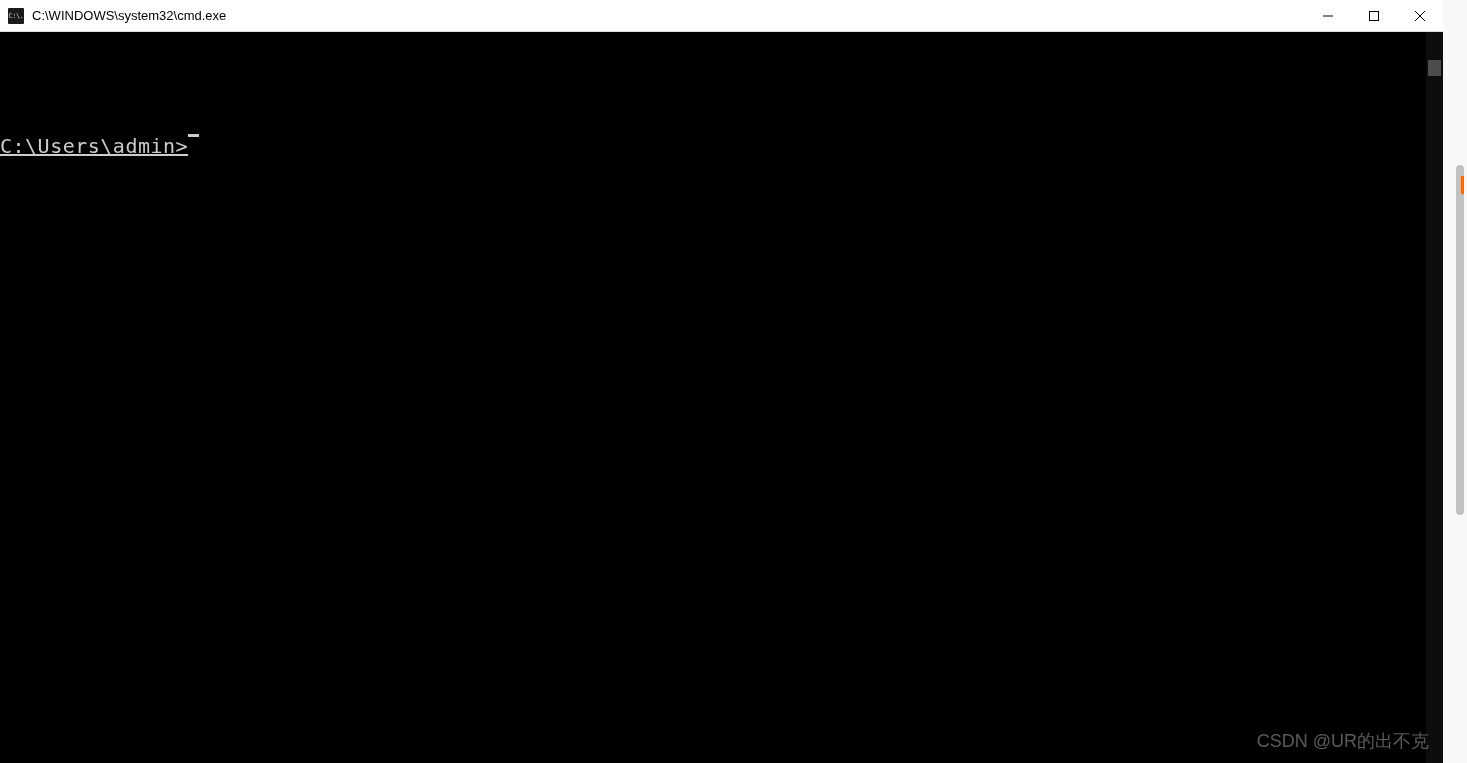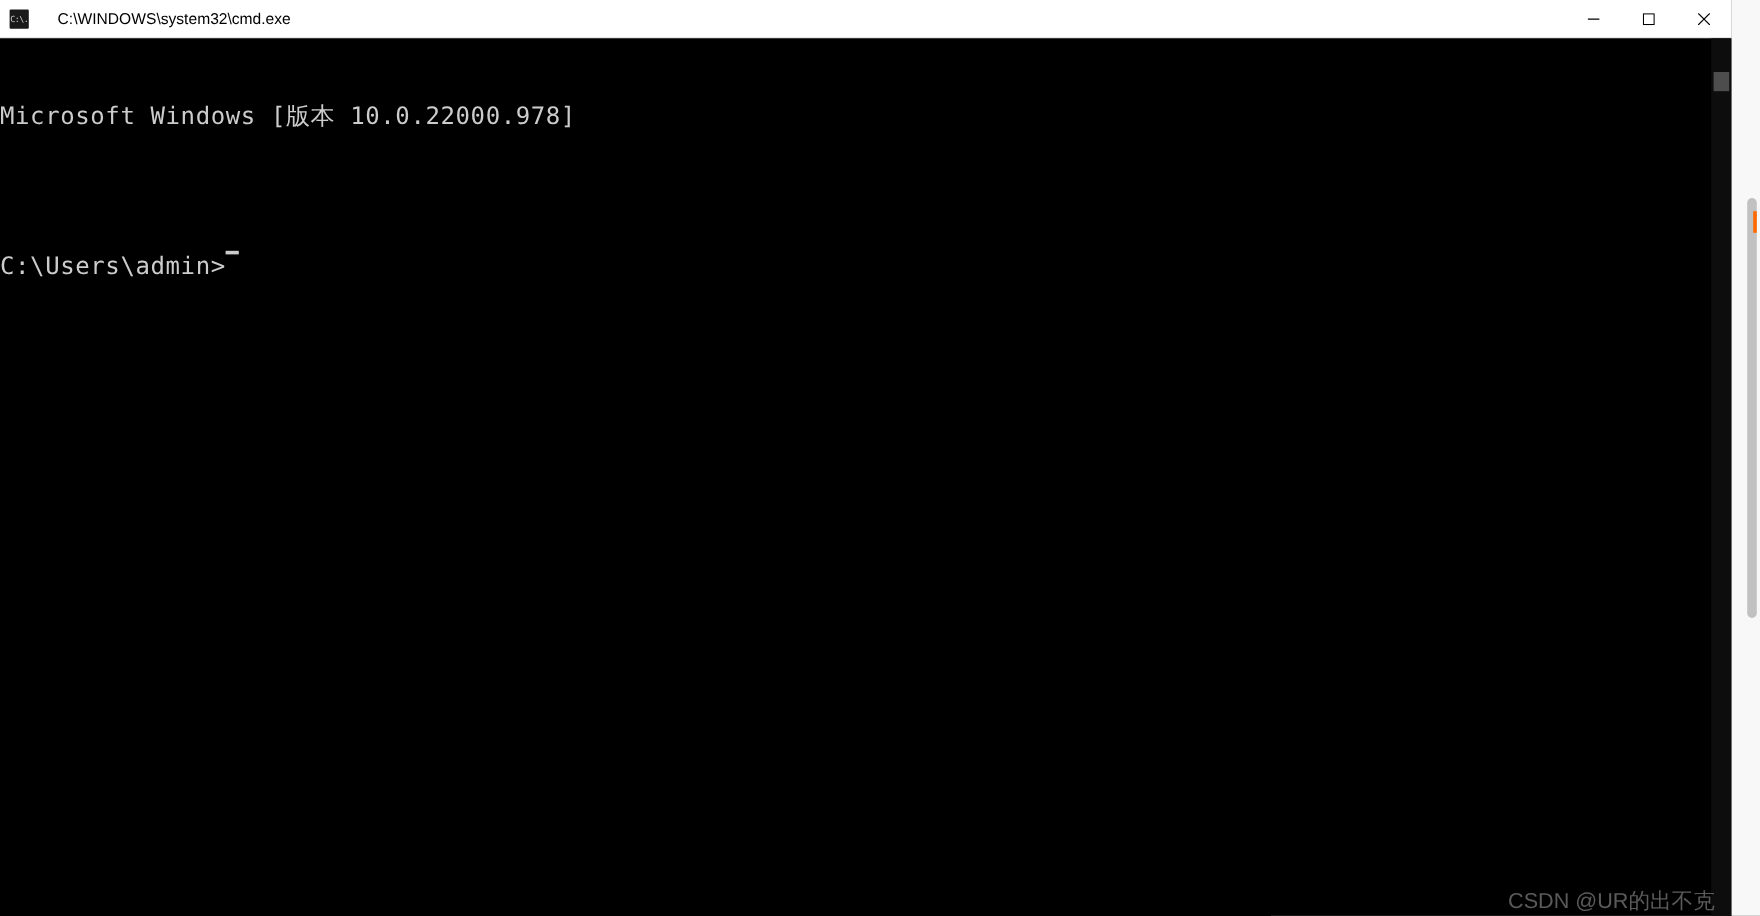--- a/index.html
+++ b/index.html
@@ -50,21 +50,20 @@
       font-size: 7px;
       color: #ccc;
       border-radius: 1px;
       font-family: monospace;
       letter-spacing: -0.5px;
     }
     
     .title-text {
       font-size: 13px;
       color: #000000;
-      margin-left: 16px;
     }
     
     .titlebar-right {
       display: flex;
       align-items: center;
       height: 100%;
     }
     
     .window-control {
       width: 46px;
@@ -97,20 +96,21 @@
       white-space: pre;
       letter-spacing: 0.5px;
     }
     
     .terminal-line {
       display: block;
     }
     
     .prompt-line {
       display: flex;
+      text-decoration: underline;
     }
     
     .cursor {
       display: inline-block;
       width: 11px;
       height: 3px;
       background: #cccccc;
       vertical-align: bottom;
       margin-bottom: 2px;
     }
@@ -156,21 +156,21 @@
       position: absolute;
       right: 3px;
       top: 176px;
       width: 3px;
       height: 18px;
       background: #ff6a00;
     }
     
     .watermark {
       position: absolute;
-      bottom: 0;
+      bottom: 10px;
       right: 38px;
       font-size: 18px;
       color: rgba(180, 180, 180, 0.5);
       font-family: Arial, sans-serif;
       z-index: 100;
     }
   </style>
 </head>
 <body>
 
@@ -198,21 +198,20 @@
         <svg viewBox="0 0 10 10">
           <line x1="0" y1="0" x2="10" y2="10" stroke="currentColor" stroke-width="1"></line>
           <line x1="10" y1="0" x2="0" y2="10" stroke="currentColor" stroke-width="1"></line>
         </svg>
       </div>
     </div>
   </div>
 
   <div class="terminal-body">
     <div class="terminal-content">
-      <span class="terminal-line">Microsoft Windows [版本 10.0.22000.978]</span>
       <span class="terminal-line"></span>
       <span class="prompt-line"><span>C:\Users\admin&gt;</span><span class="cursor"></span></span>
     </div>
   </div>
 
   <div class="scrollbar">
     <div class="scrollbar-thumb"></div>
   </div>
 
 </div>

